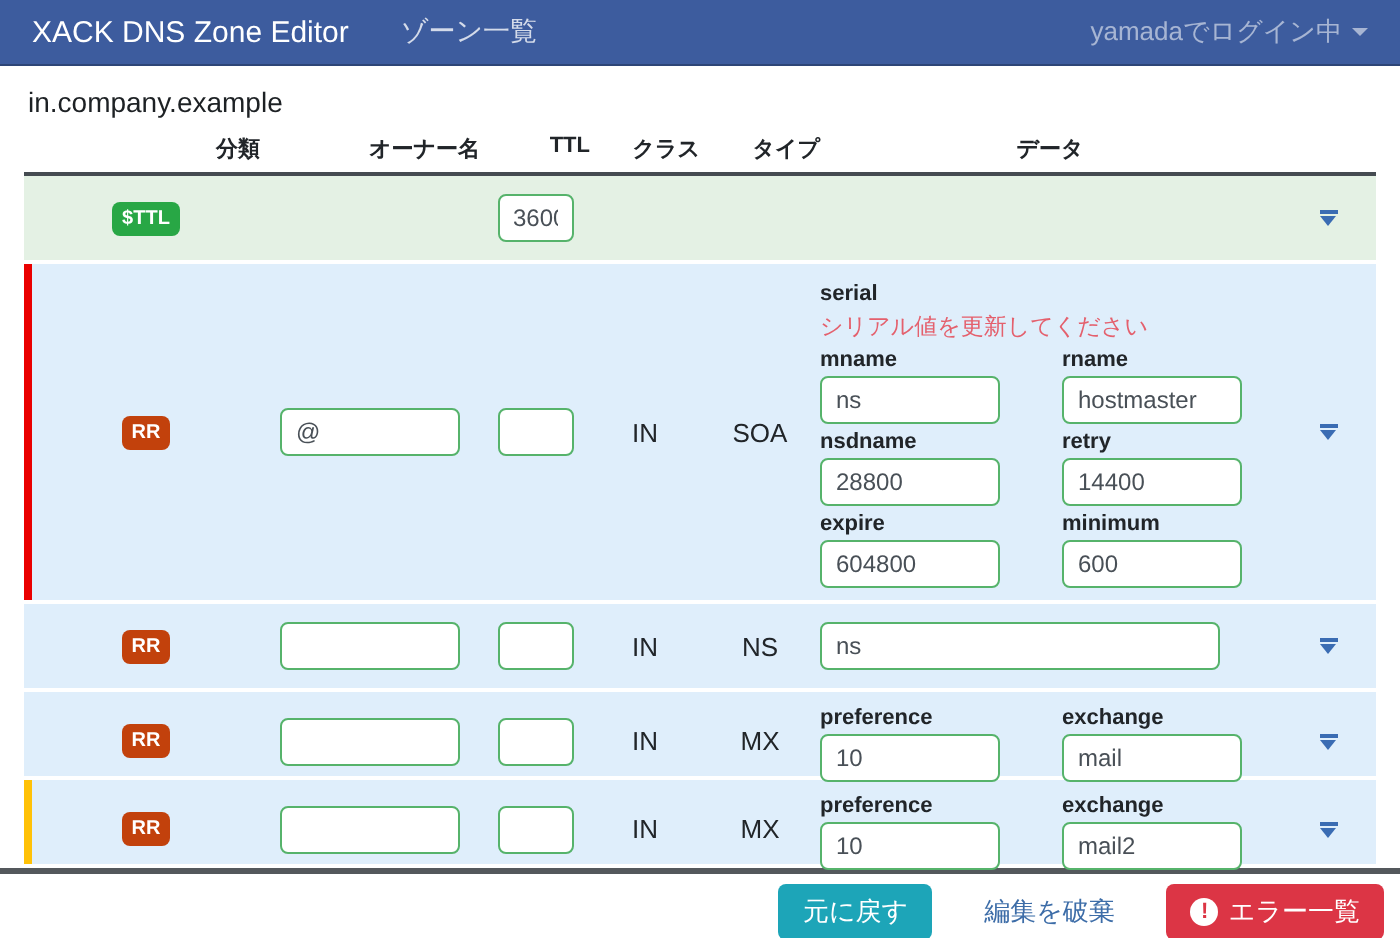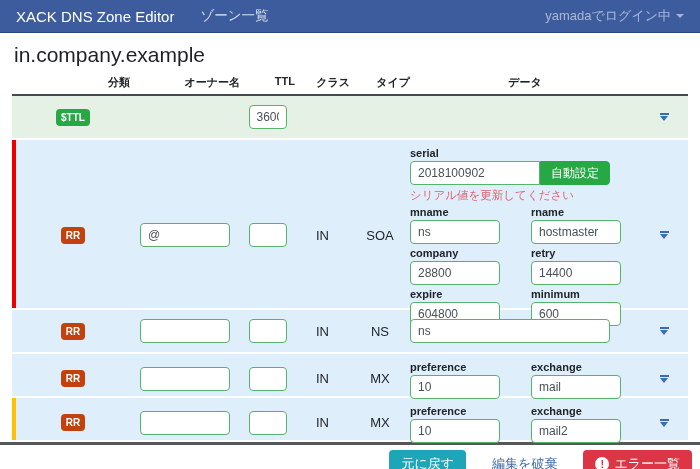--- a/index.html
+++ b/index.html
@@ -11,21 +11,21 @@
     display:flex; align-items:center; padding:0 16px; }
   .brand { color:#fff; font-size:15px; }
   .nav-link { color:rgba(255,255,255,.78); font-size:13.5px; margin-left:26px; cursor:pointer; }
   .nav-right { margin-left:auto; color:rgba(255,255,255,.55); font-size:13px;
     display:flex; align-items:center; gap:5px; cursor:pointer; }
   .tri { display:inline-block; width:0; height:0; border-left:4px solid transparent;
     border-right:4px solid transparent; border-top:4px solid rgba(255,255,255,.55); }
 
   
   .page { padding:0 12px; }
-  h1.title { font-size:21px; font-weight:400; margin:10px 2px 8px; color:#1d2124; }
+  h1.title { font-size:14px; font-weight:400; margin:10px 2px 8px; color:#1d2124; }
 
   
   .thead { display:grid; grid-template-columns:118px 110px 55px 55px 60px 1fr 48px;
     border-bottom:2px solid #454b51; padding-bottom:4px; margin-top:6px; }
   .thead span { font-size:11px; font-weight:700; text-align:right; }
   .thead .h-data { text-align:center; }
 
   .row { display:grid; grid-template-columns:114px 110px 55px 55px 60px 1fr 48px;
     align-items:center; background:#dfeefb; margin-bottom:2px;
     border-left:4px solid transparent; }
@@ -133,38 +133,34 @@
         <input class="inp w38" value="" style="">
       </div>
     <div class="cell">
         <span class="txt">IN</span>
       </div>
     <div class="cell">
         <span class="txt">SOA</span>
       </div>
     <div class="cell cell-data block">
       <div class="flabel">serial</div>
-      <div class="igroup">
-        <input class="inp inp-err w130" value="2018100902" style="">
-        <button class="btn-auto">自動設定</button>
-      </div>
       <div class="err-text">シリアル値を更新してください</div>
       <div class="pair">
         <div>
           <div class="flabel">mname</div>
           <input class="inp w90" value="ns" style="">
         </div>
         <div>
           <div class="flabel">rname</div>
           <input class="inp w90" value="hostmaster" style="">
         </div>
       </div>
       <div class="pair">
         <div>
-          <div class="flabel">company</div>
+          <div class="flabel">nsdname</div>
           <input class="inp w90" value="28800" style="">
         </div>
         <div>
           <div class="flabel">retry</div>
           <input class="inp w90" value="14400" style="">
         </div>
       </div>
       <div class="pair">
         <div>
           <div class="flabel">expire</div>

